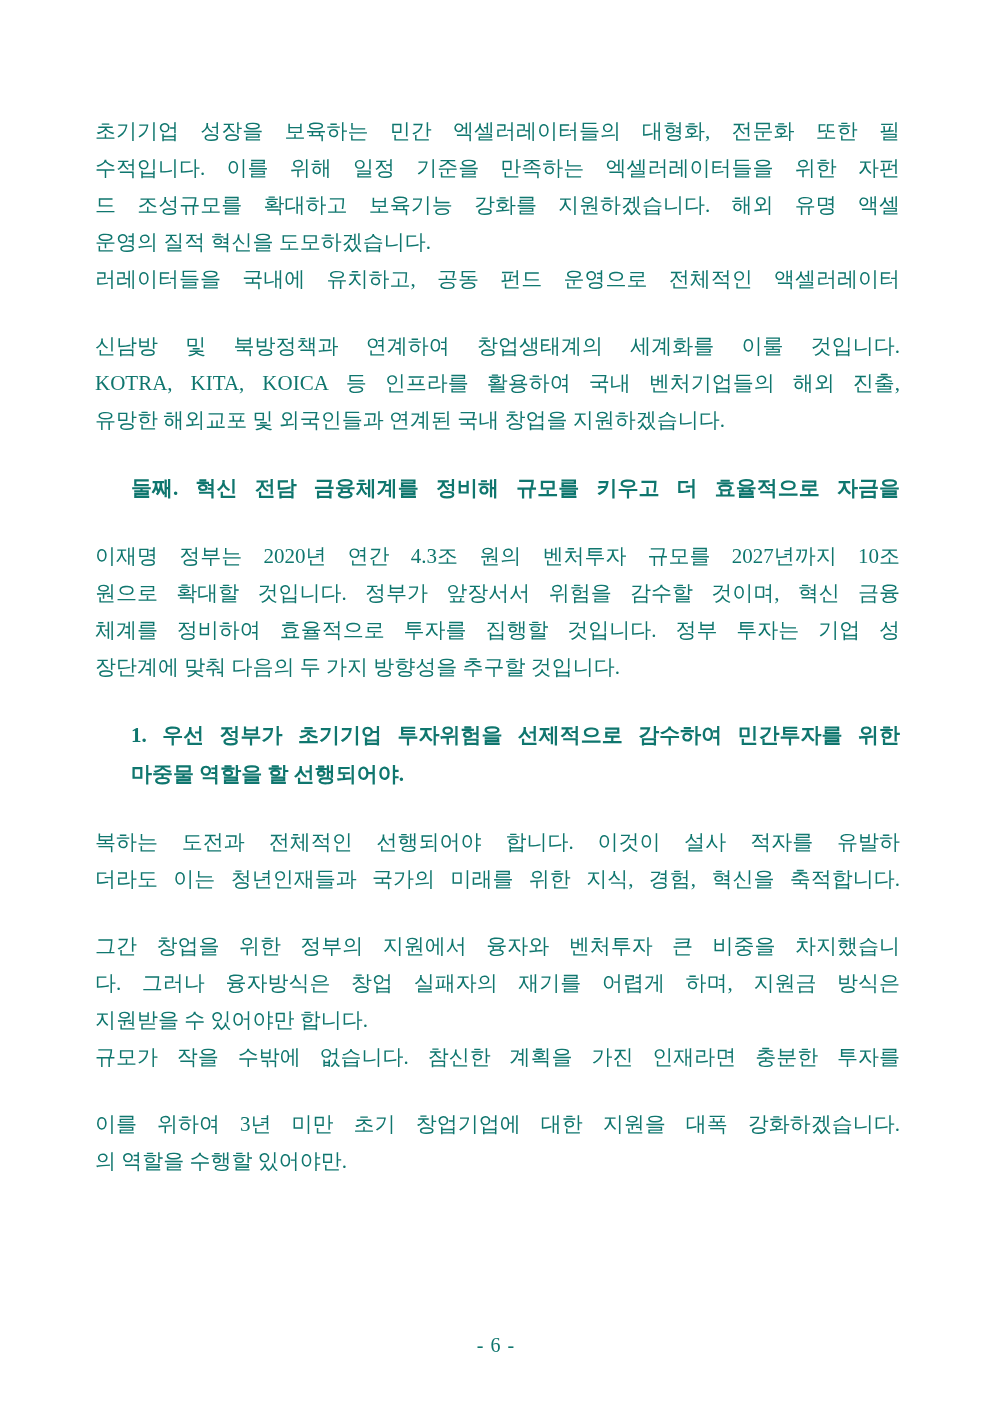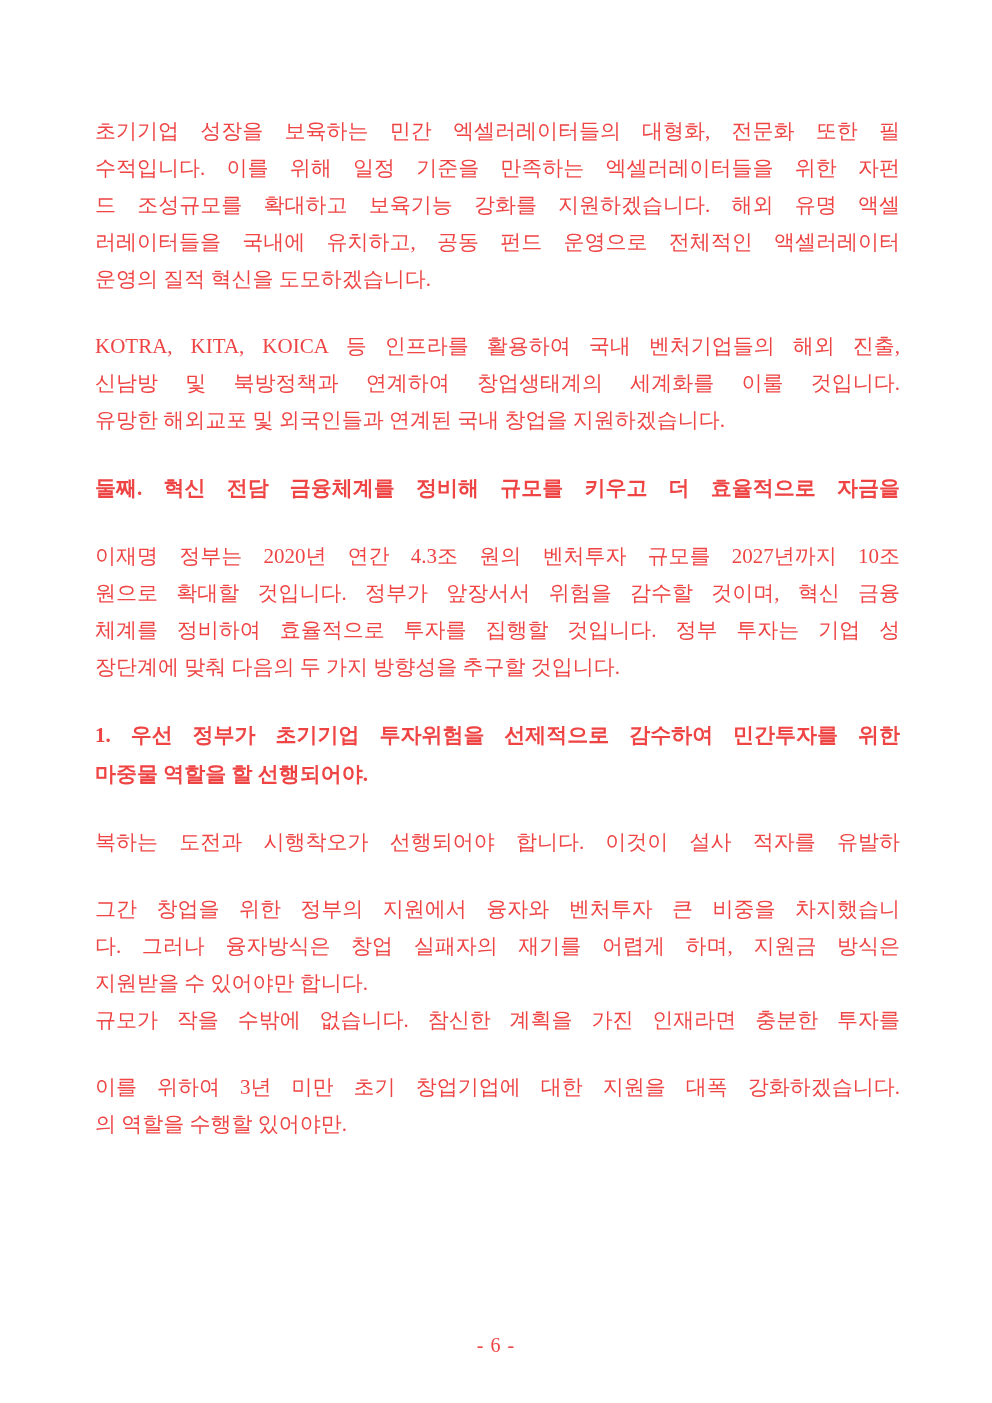--- a/index.html
+++ b/index.html
@@ -6,35 +6,36 @@
     margin: 0;
     padding: 0;
     background: #e8e8e8;
   }
   .page {
     position: relative;
     width: 992px;
     height: 1403px;
     margin: 0 auto;
     background: #ffffff;
-    color: #ef4444;
+    color: #0f766e;
     font-family: "Liberation Serif", "DejaVu Serif", serif;
     overflow: hidden;
   }
   .content {
     position: absolute;
     left: 95px;
     top: 113px;
     width: 805px;
   }
   .para {
     margin: 0 0 30px 0;
   }
   .para.heading {
     margin-top: 8px;
+    margin-left: 36px;
   }
   .line {
     height: 37px;
     line-height: 37px;
     font-size: 21px;
     text-align: justify;
     text-align-last: justify;
     overflow: hidden;
     word-break: keep-all;
   }
@@ -62,48 +63,49 @@
 </head>
 <body>
 
 <div class="page">
   <div class="content">
 
     <div class="para body">
       <div class="line">초기기업 성장을 보육하는 민간 엑셀러레이터들의 대형화, 전문화 또한 필</div>
       <div class="line">수적입니다. 이를 위해 일정 기준을 만족하는 엑셀러레이터들을 위한 자펀</div>
       <div class="line">드 조성규모를 확대하고 보육기능 강화를 지원하겠습니다. 해외 유명 액셀</div>
+      <div class="line short">운영의 질적 혁신을 도모하겠습니다.</div>
       <div class="line">러레이터들을 국내에 유치하고, 공동 펀드 운영으로 전체적인 액셀러레이터</div>
-      <div class="line short">운영의 질적 혁신을 도모하겠습니다.</div>
     </div>
 
     <div class="para body">
+      <div class="line">신남방 및 북방정책과 연계하여 창업생태계의 세계화를 이룰 것입니다.</div>
       <div class="line">KOTRA, KITA, KOICA 등 인프라를 활용하여 국내 벤처기업들의 해외 진출,</div>
-      <div class="line">신남방 및 북방정책과 연계하여 창업생태계의 세계화를 이룰 것입니다.</div>
       <div class="line short">유망한 해외교포 및 외국인들과 연계된 국내 창업을 지원하겠습니다.</div>
     </div>
 
     <div class="para heading">
       <div class="line">둘째. 혁신 전담 금융체계를 정비해 규모를 키우고 더 효율적으로 자금을</div>
     </div>
 
     <div class="para body">
       <div class="line">이재명 정부는 2020년 연간 4.3조 원의 벤처투자 규모를 2027년까지 10조</div>
       <div class="line">원으로 확대할 것입니다. 정부가 앞장서서 위험을 감수할 것이며, 혁신 금융</div>
       <div class="line">체계를 정비하여 효율적으로 투자를 집행할 것입니다. 정부 투자는 기업 성</div>
       <div class="line short">장단계에 맞춰 다음의 두 가지 방향성을 추구할 것입니다.</div>
     </div>
 
     <div class="para heading">
       <div class="line">1. 우선 정부가 초기기업 투자위험을 선제적으로 감수하여 민간투자를 위한</div>
       <div class="line short">마중물 역할을 할 선행되어야.</div>
     </div>
 
     <div class="para body">
-      <div class="line">복하는 도전과 시행착오가 선행되어야 합니다. 이것이 설사 적자를 유발하</div>
+      <div class="line">복하는 도전과 전체적인 선행되어야 합니다. 이것이 설사 적자를 유발하</div>
+      <div class="line">더라도 이는 청년인재들과 국가의 미래를 위한 지식, 경험, 혁신을 축적합니다.</div>
     </div>
 
     <div class="para body">
       <div class="line">그간 창업을 위한 정부의 지원에서 융자와 벤처투자 큰 비중을 차지했습니</div>
       <div class="line">다. 그러나 융자방식은 창업 실패자의 재기를 어렵게 하며, 지원금 방식은</div>
       <div class="line short">지원받을 수 있어야만 합니다.</div>
       <div class="line">규모가 작을 수밖에 없습니다. 참신한 계획을 가진 인재라면 충분한 투자를</div>
     </div>
 
     <div class="para body">

